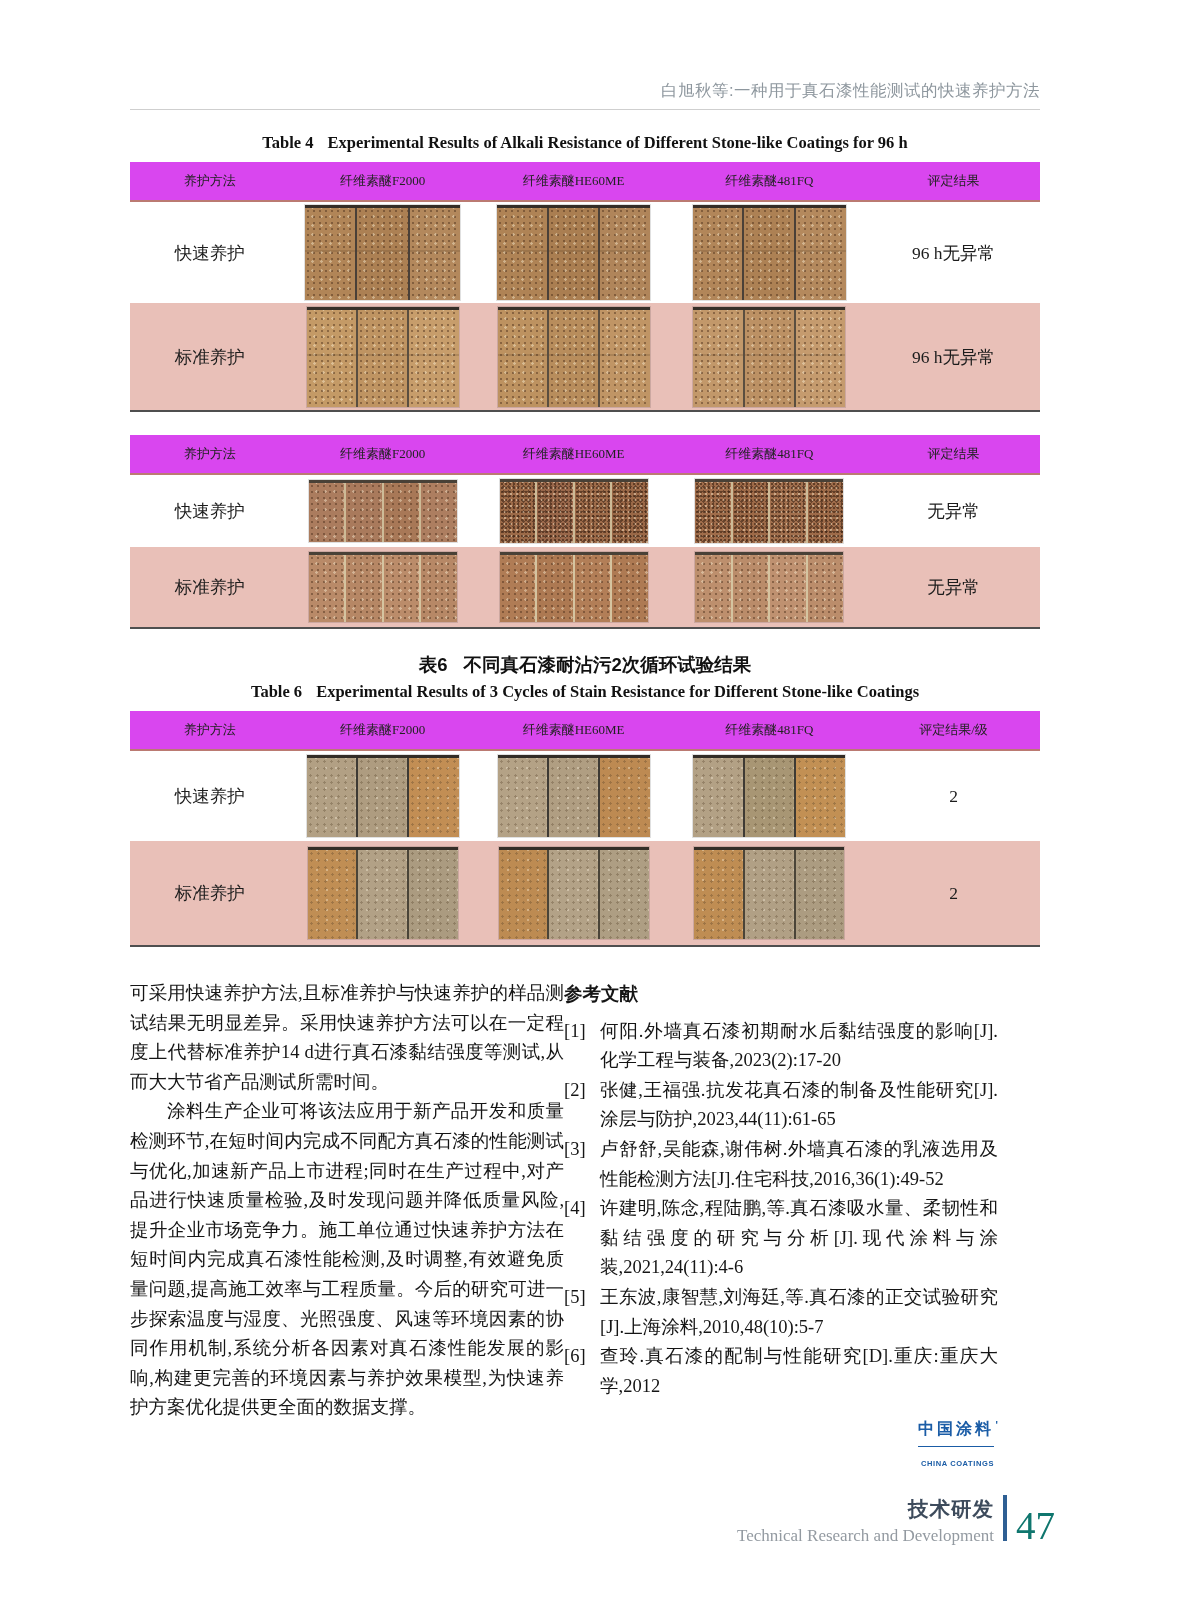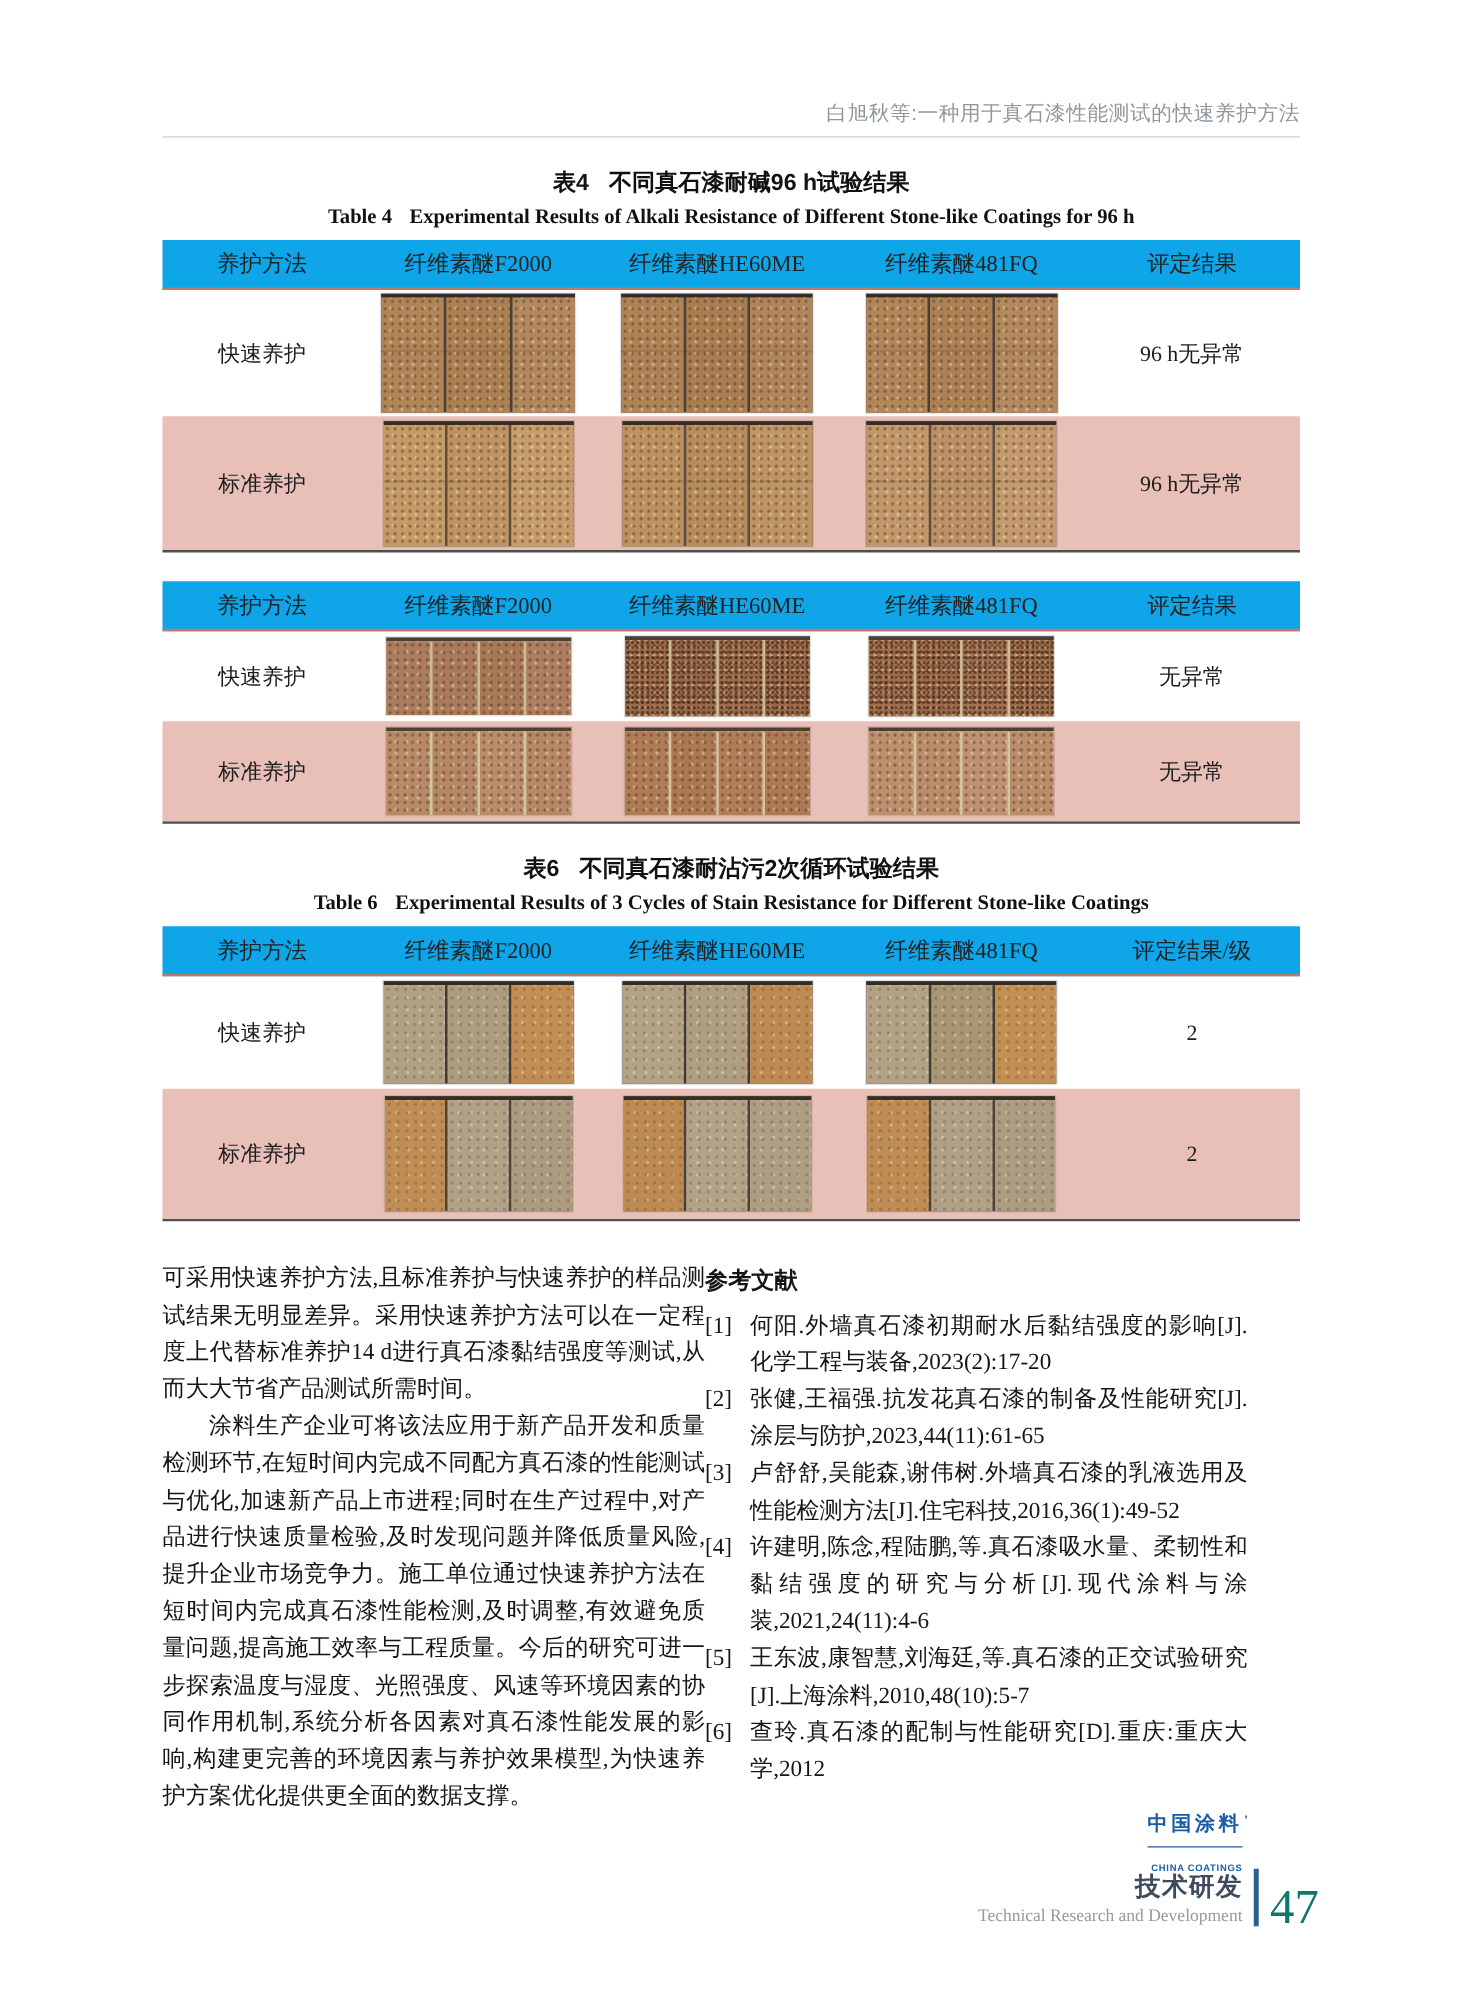--- a/index.html
+++ b/index.html
@@ -16,22 +16,22 @@
 
   
   .tbl { margin-top:23px; }
   .tbl-title-zh { text-align:center; font-family:"Liberation Sans", sans-serif;
     font-weight:bold; font-size:18.5px; color:#111; }
   .tbl-title-zh .tlabel { margin-right:16px; }
   .tbl-title-en { text-align:center; font-weight:bold; font-size:16.5px; margin-top:5px; color:#111; }
   .tbl-title-en .tlabel { margin-right:14px; }
   .tbl-wrap { margin-top:9px; border-bottom:2px solid #4f4f4f; }
   .grid-header, .grid-row { display:grid; grid-template-columns:17.5% 20.5% 21.5% 21.5% 19%; }
-  .grid-header { background:#0ea5e9; border-bottom:2px solid #bb7a72; height:38px;
-    align-items:center; justify-items:center; font-size:18px; color:#222; }
+  .grid-header { background:#d946ef; border-bottom:2px solid #bb7a72; height:38px;
+    align-items:center; justify-items:center; font-size:13px; color:#222; }
   .grid-row { align-items:center; justify-items:center; font-size:17.5px; }
   .grid-row.shaded { background:#e9c0b8; }
   .cell-label, .cell-result { text-align:right; }
 
   
   .specimen { display:flex; box-sizing:border-box; border-top:3px solid rgba(48,42,36,.85);
     outline:1px solid rgba(0,0,0,.12); }
   .panel { flex:1; position:relative; }
   .spk { background-image:
       radial-gradient(rgba(72,44,24,.45) 1px, transparent 1.5px),
@@ -68,36 +68,35 @@
   .logo-zh { display:inline-block; font-weight:bold; font-size:16px; letter-spacing:3px;
     border-bottom:1.5px solid #1a5ca6; padding-bottom:2px; position:relative; }
   .logo-tick { position:absolute; right:-7px; top:-3px; font-size:10px; font-weight:bold; }
   .logo-en { font-size:7.5px; font-weight:bold; letter-spacing:.6px; margin-top:2px; }
 
   
   .footer { position:absolute; right:132px; bottom:52px; display:flex; align-items:flex-start; }
   .footer-labels { text-align:right; }
   .footer-zh { font-family:"Liberation Sans", sans-serif; font-weight:bold; font-size:20.5px;
     color:#3d4b5c; letter-spacing:1px; }
-  .footer-en { font-size:14px; color:#939aa1; margin-top:3px; }
+  .footer-en { font-size:17px; color:#939aa1; margin-top:3px; }
   .footer-bar { width:4px; height:46px; background:#2e5f93; margin:0 9px 0 9px; }
   .footer-num { font-size:39px; color:#0f766e; margin-top:8px; }
 </style>
 </head>
 <body>
 
 <div class="page">
   <div class="content">
 
     <div class="running-head">白旭秋等:一种用于真石漆性能测试的快速养护方法</div>
     <hr class="head-rule">
 
     <div id="tables-root">
         <div class="tbl">
-          <div class="tbl-title-zh"><span class="tlabel">表4</span><span>不同真石漆耐碱96 h试验结果</span></div>
           <div class="tbl-title-en"><span class="tlabel">Table 4</span><span>Experimental Results of Alkali Resistance of Different Stone-like Coatings for 96 h</span></div>
           <div class="tbl-wrap">
             <div class="grid-header">
               <div class="cell-head">养护方法</div>
               <div class="cell-head">纤维素醚F2000</div>
               <div class="cell-head">纤维素醚HE60ME</div>
               <div class="cell-head">纤维素醚481FQ</div>
               <div class="cell-head">评定结果</div>
             </div>
             <div class="grid-row" style="height: 101px;">

